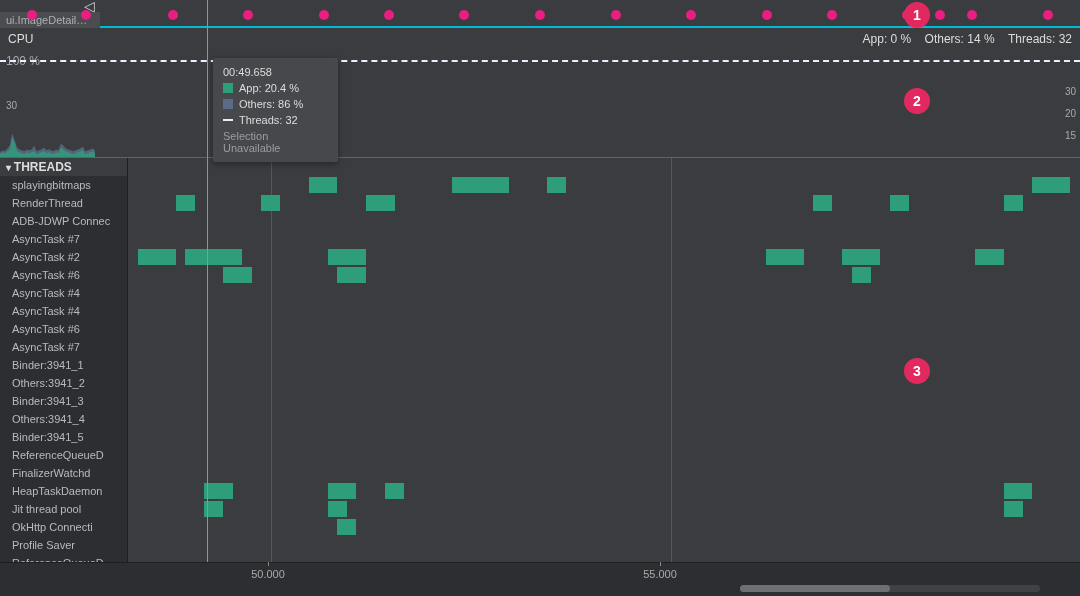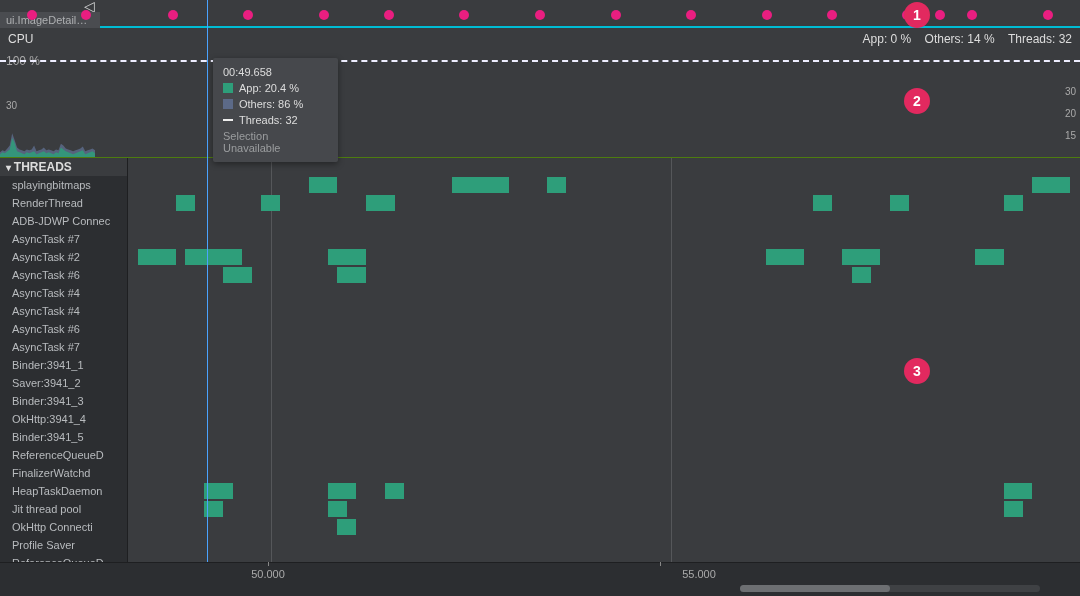--- a/index.html
+++ b/index.html
@@ -133,23 +133,23 @@
         <div class="thread-row-name">RenderThread</div>
         <div class="thread-row-name">ADB-JDWP Connec</div>
         <div class="thread-row-name">AsyncTask #7</div>
         <div class="thread-row-name">AsyncTask #2</div>
         <div class="thread-row-name">AsyncTask #6</div>
         <div class="thread-row-name">AsyncTask #4</div>
         <div class="thread-row-name">AsyncTask #4</div>
         <div class="thread-row-name">AsyncTask #6</div>
         <div class="thread-row-name">AsyncTask #7</div>
         <div class="thread-row-name">Binder:3941_1</div>
-        <div class="thread-row-name">Saver:3941_2</div>
+        <div class="thread-row-name">Others:3941_2</div>
         <div class="thread-row-name">Binder:3941_3</div>
-        <div class="thread-row-name">OkHttp:3941_4</div>
+        <div class="thread-row-name">Others:3941_4</div>
         <div class="thread-row-name">Binder:3941_5</div>
         <div class="thread-row-name">ReferenceQueueD</div>
         <div class="thread-row-name">FinalizerWatchd</div>
         <div class="thread-row-name">HeapTaskDaemon</div>
         <div class="thread-row-name">Jit thread pool</div>
         <div class="thread-row-name">OkHttp Connecti</div>
         <div class="thread-row-name">Profile Saver</div>
         <div class="thread-row-name">ReferenceQueueD</div>
       </div>
   </div>
@@ -212,21 +212,21 @@
       </div>
       <div class="thread-lane" style="top: 378px;"></div>
       <div class="thread-lane" style="top: 396px;"></div>
     </div>
 </div>
 
 <div class="ruler">
   <div class="tick-mark" style="left:268px"></div>
   <div class="tick-label" style="left:268px">50.000</div>
   <div class="tick-mark" style="left:660px"></div>
-  <div class="tick-label" style="left:699px">55.000</div>
+  <div class="tick-label" style="left:660px">55.000</div>
   <div class="scrollbar">
     <div class="thumb"></div>
   </div>
 </div>
 
 <div class="callout" style="left:904px; top:2px;">1</div>
 <div class="callout" style="left:904px; top:88px;">2</div>
 <div class="callout" style="left:904px; top:358px;">3</div>
 
 </body></html>

